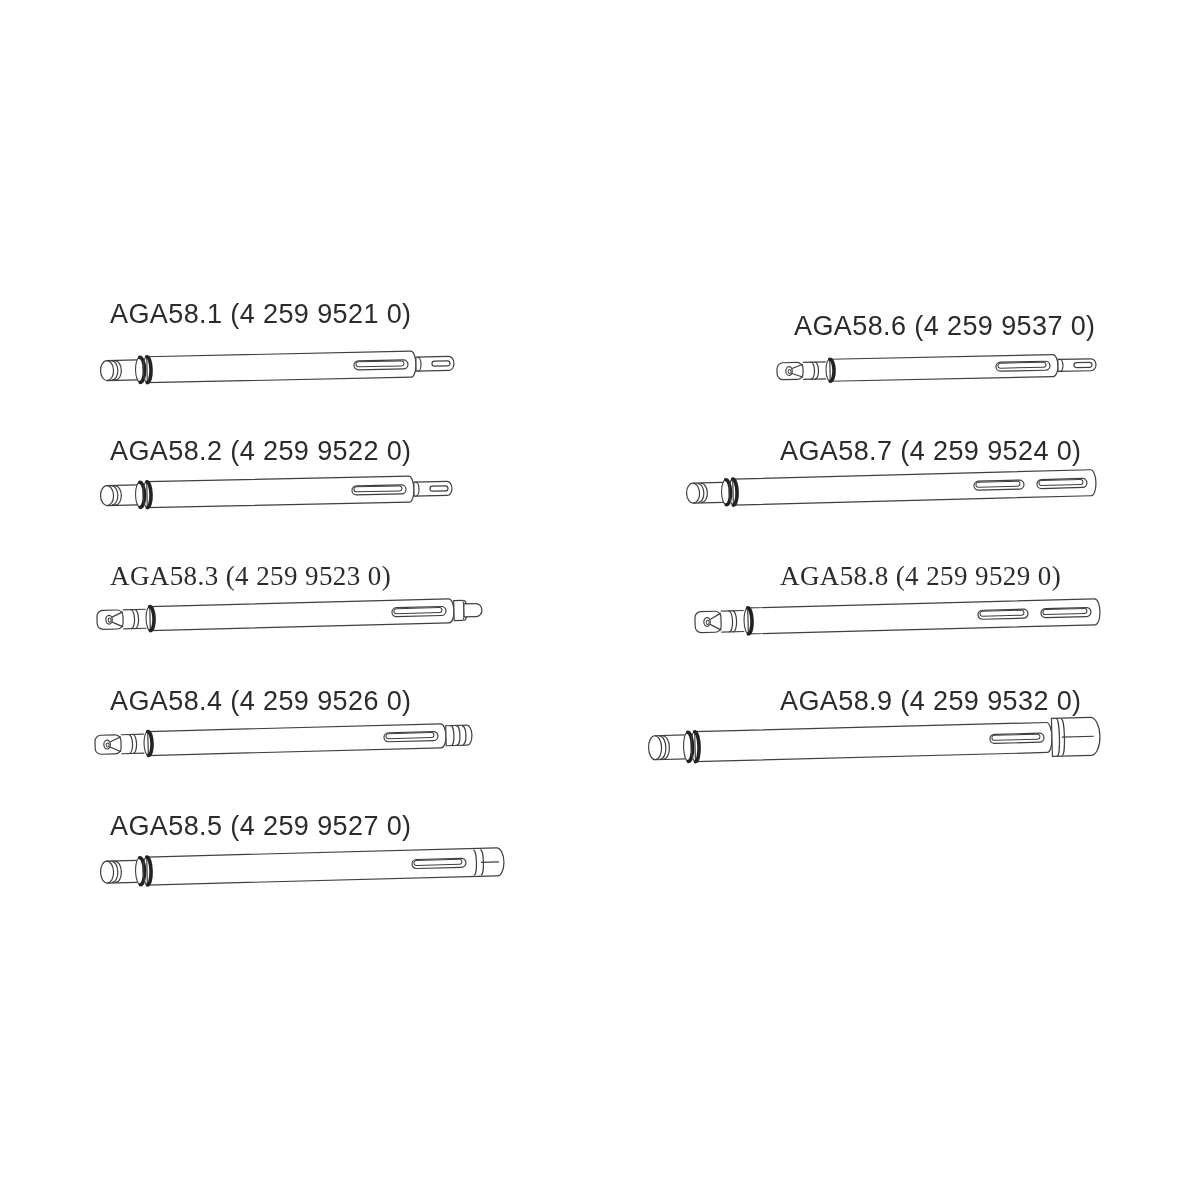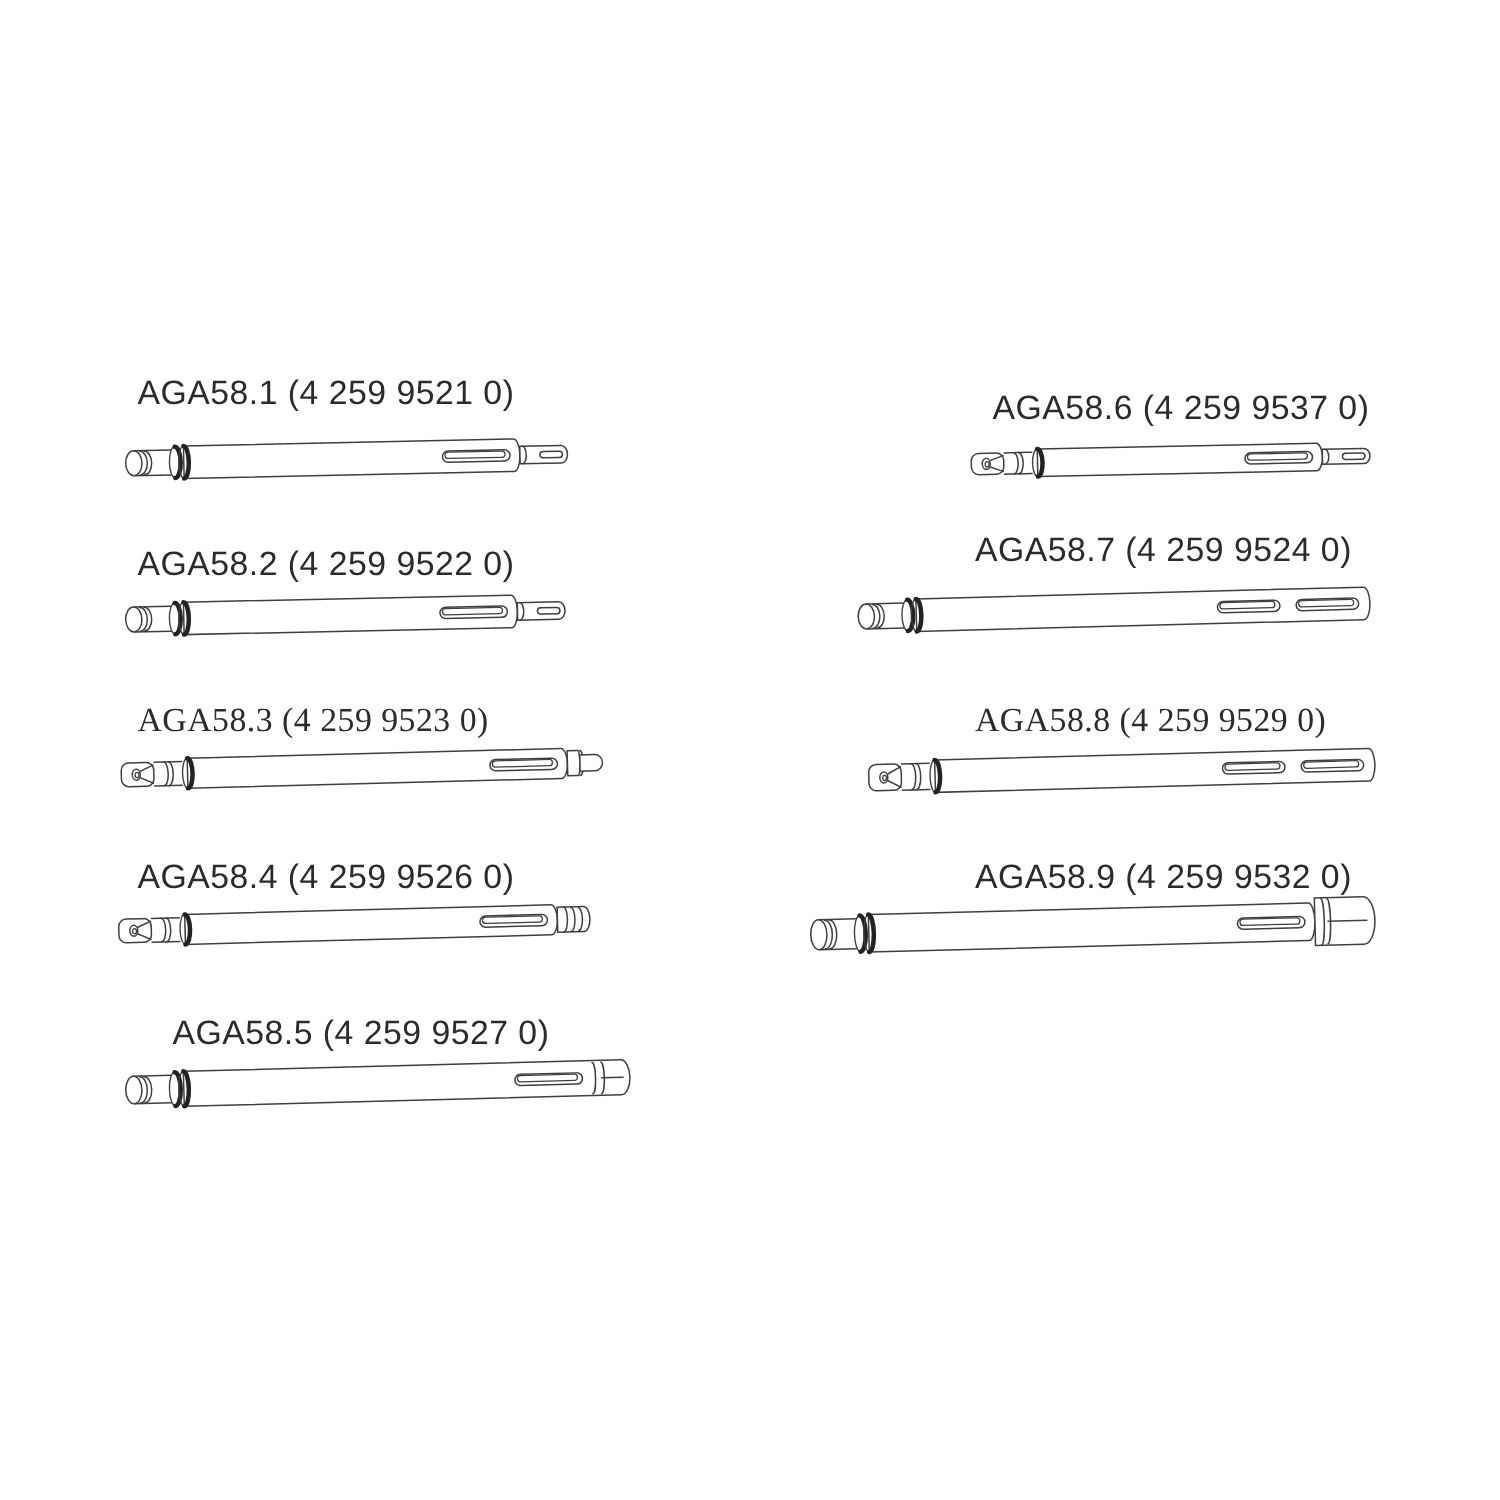--- a/index.html
+++ b/index.html
@@ -87,21 +87,21 @@
       <path d="M 56 12 L 349 12 A 5 12 0 0 1 349 36 L 56 36 Z" fill="#fff" stroke="#3f3f3f" stroke-width="1.2"></path>
       <path d="M 354 14 L 375 14 A 5 10 0 0 1 375 34 L 354 34 Z" fill="#fff" stroke="#3f3f3f" stroke-width="1.2"></path>
       <path d="M 359 14 A 3 10 0 0 1 359 34" fill="none" stroke="#3f3f3f" stroke-width="1.2" stroke-linecap="round"></path>
       <path d="M 365 14.5 A 3 9.5 0 0 1 365 33.5" fill="none" stroke="#3f3f3f" stroke-width="1.2" stroke-linecap="round"></path>
       <path d="M 371 15 A 3 9 0 0 1 371 33" fill="none" stroke="#3f3f3f" stroke-width="1.2" stroke-linecap="round"></path>
       <path d="M 296.5 19.5 L 341.5 19.5 A 4.5 4.5 0 0 1 341.5 28.5 L 296.5 28.5 A 4.5 4.5 0 0 1 296.5 19.5 Z" fill="#fff" stroke="#3f3f3f" stroke-width="1.2"></path>
       <path d="M 296.5 20.5 L 339.5 20.5 A 2.5 2.5 0 0 1 339.5 25.5 L 296.5 25.5 A 2.5 2.5 0 0 1 296.5 20.5 Z" fill="#fff" stroke="#3f3f3f" stroke-width="1"></path>
       <ellipse cx="56" cy="24" rx="4" ry="12" fill="none" stroke="#3f3f3f" stroke-width="1.1"></ellipse>
       <path d="M 56 12 A 4 12 0 0 1 56 36" fill="none" stroke="#222222" stroke-width="3.6" stroke-linecap="round"></path>
     </svg>
-    <div class="part-label" style="left: 110px; top: 812px; margin-left: 28px;">AGA58.5 (4 259 9527 0)</div>
+    <div class="part-label" style="left: 110px; top: 812px;">AGA58.5 (4 259 9527 0)</div>
     <svg class="shaft" width="410" height="50" viewBox="0 0 410 50" style="left: 96px; top: 842px; transform: rotate(-1.5deg);">
       <ellipse cx="11" cy="25" rx="6.5" ry="11" fill="#fff" stroke="#3f3f3f" stroke-width="1.2"></ellipse>
       <line x1="11" y1="14" x2="41" y2="14" stroke="#3f3f3f" stroke-width="1.2" fill="none"></line>
       <line x1="11" y1="36" x2="41" y2="36" stroke="#3f3f3f" stroke-width="1.2" fill="none"></line>
       <path d="M 16 14.5 A 5.8 10.5 0 0 1 16 35.5" fill="none" stroke="#3f3f3f" stroke-width="1.2" stroke-linecap="round"></path>
       <path d="M 19.5 14.5 A 5.8 10.5 0 0 1 19.5 35.5" fill="none" stroke="#3f3f3f" stroke-width="1.2" stroke-linecap="round"></path>
       <ellipse cx="44" cy="25" rx="4.5" ry="13.5" fill="none" stroke="#3f3f3f" stroke-width="1.1"></ellipse>
       <path d="M 44 11.5 A 4.5 13.5 0 0 1 44 38.5" fill="none" stroke="#222222" stroke-width="3.6" stroke-linecap="round"></path>
       <path d="M 51 11 L 401 11 A 7 14 0 0 1 401 39 L 51 39 Z" fill="#fff" stroke="#3f3f3f" stroke-width="1.2"></path>
       <path d="M 378 12.5 A 2.5 12.5 0 0 1 378 37.5" fill="none" stroke="#3f3f3f" stroke-width="1.2" stroke-linecap="round"></path>
@@ -125,21 +125,21 @@
       <path d="M 41 12.5 A 3.5 8.5 0 0 1 41 29.5" fill="none" stroke="#3f3f3f" stroke-width="1.2" stroke-linecap="round"></path>
       <path d="M 56 10 L 279 10 A 5 11 0 0 1 279 32 L 56 32 Z" fill="#fff" stroke="#3f3f3f" stroke-width="1.2"></path>
       <path d="M 284 15 L 317 15 A 5 6 0 0 1 317 27 L 284 27 Z" fill="#fff" stroke="#3f3f3f" stroke-width="1.2"></path>
       <path d="M 286 15 A 3 6 0 0 1 286 27" fill="none" stroke="#3f3f3f" stroke-width="1.2" stroke-linecap="round"></path>
       <path d="M 302.5 18.5 L 315.5 18.5 A 2.5 2.5 0 0 1 315.5 23.5 L 302.5 23.5 A 2.5 2.5 0 0 1 302.5 18.5 Z" fill="#fff" stroke="#3f3f3f" stroke-width="1.2"></path>
       <path d="M 226.5 16.5 L 271.5 16.5 A 4.5 4.5 0 0 1 271.5 25.5 L 226.5 25.5 A 4.5 4.5 0 0 1 226.5 16.5 Z" fill="#fff" stroke="#3f3f3f" stroke-width="1.2"></path>
       <path d="M 226.5 17.5 L 269.5 17.5 A 2.5 2.5 0 0 1 269.5 22.5 L 226.5 22.5 A 2.5 2.5 0 0 1 226.5 17.5 Z" fill="#fff" stroke="#3f3f3f" stroke-width="1"></path>
       <ellipse cx="56" cy="21" rx="4" ry="11" fill="none" stroke="#3f3f3f" stroke-width="1.1"></ellipse>
       <path d="M 56 10 A 4 11 0 0 1 56 32" fill="none" stroke="#222222" stroke-width="3.6" stroke-linecap="round"></path>
     </svg>
-    <div class="part-label" style="left: 780px; top: 426px; text-align: right;">AGA58.7 (4 259 9524 0)</div>
+    <div class="part-label" style="left: 780px; top: 437px; text-align: right;">AGA58.7 (4 259 9524 0)</div>
     <svg class="shaft" width="416" height="48" viewBox="0 0 416 48" style="left: 682px; top: 464px; transform: rotate(-1.5deg);">
       <ellipse cx="11" cy="24" rx="6.5" ry="10" fill="#fff" stroke="#3f3f3f" stroke-width="1.2"></ellipse>
       <line x1="11" y1="14" x2="41" y2="14" stroke="#3f3f3f" stroke-width="1.2" fill="none"></line>
       <line x1="11" y1="34" x2="41" y2="34" stroke="#3f3f3f" stroke-width="1.2" fill="none"></line>
       <path d="M 16 14.5 A 5.8 9.5 0 0 1 16 33.5" fill="none" stroke="#3f3f3f" stroke-width="1.2" stroke-linecap="round"></path>
       <path d="M 19.5 14.5 A 5.8 9.5 0 0 1 19.5 33.5" fill="none" stroke="#3f3f3f" stroke-width="1.2" stroke-linecap="round"></path>
       <ellipse cx="44" cy="24" rx="4.5" ry="12.5" fill="none" stroke="#3f3f3f" stroke-width="1.1"></ellipse>
       <path d="M 44 11.5 A 4.5 12.5 0 0 1 44 36.5" fill="none" stroke="#222222" stroke-width="3.6" stroke-linecap="round"></path>
       <path d="M 51 11 L 409 11 A 5 13 0 0 1 409 37 L 51 37 Z" fill="#fff" stroke="#3f3f3f" stroke-width="1.2"></path>
       <path d="M 359.5 19.5 L 400.5 19.5 A 4.5 4.5 0 0 1 400.5 28.5 L 359.5 28.5 A 4.5 4.5 0 0 1 359.5 19.5 Z" fill="#fff" stroke="#3f3f3f" stroke-width="1.2"></path>

